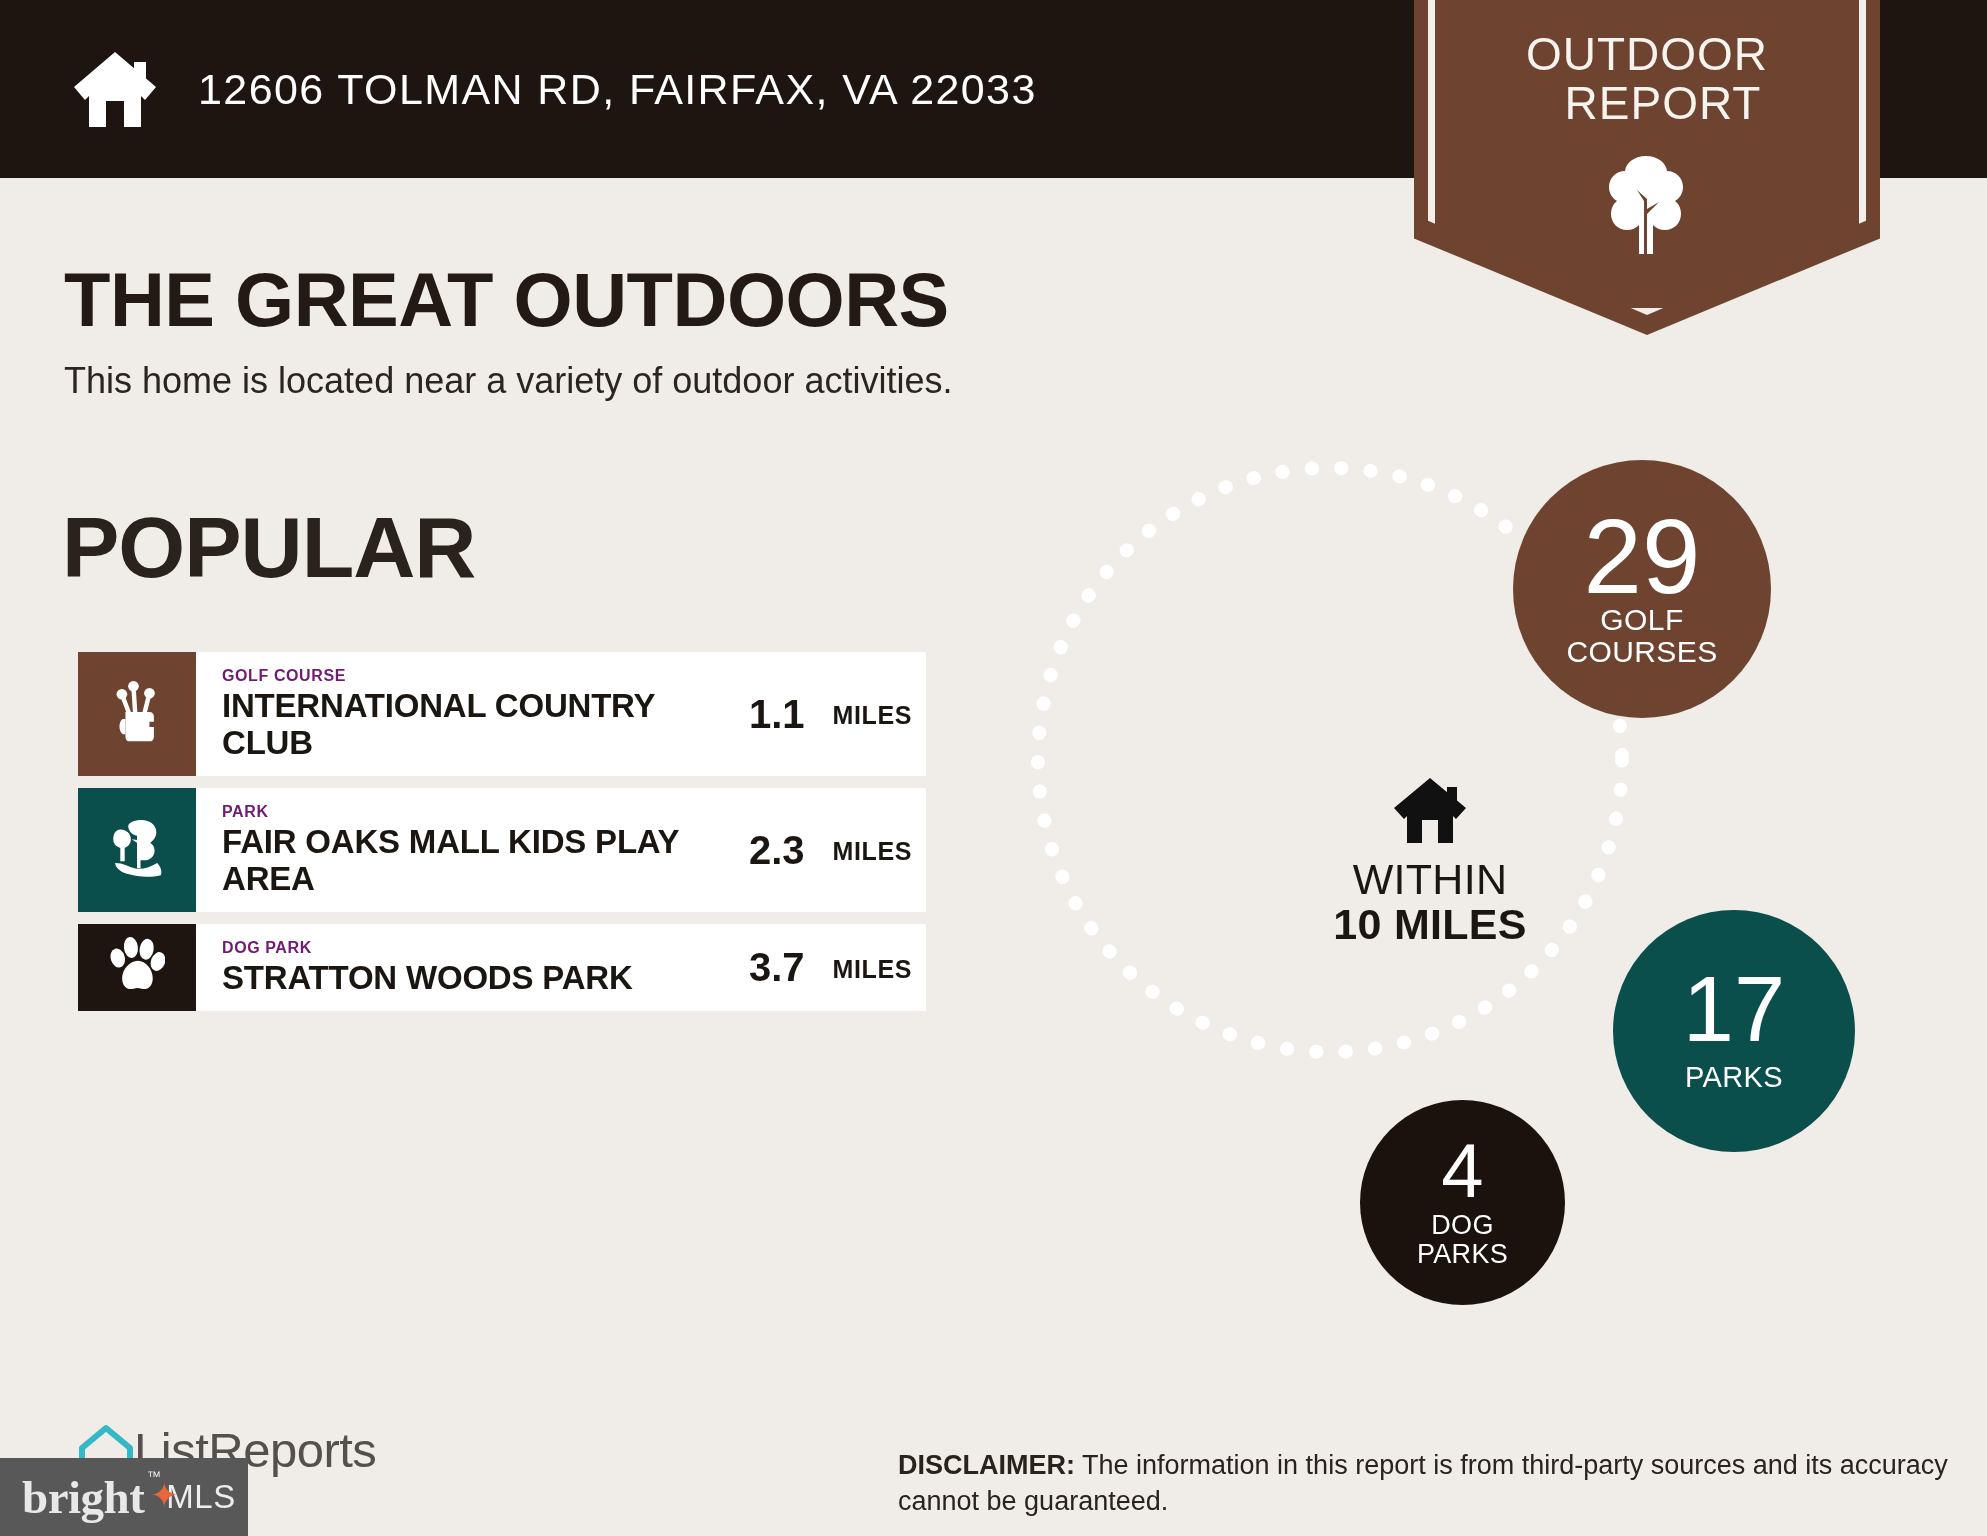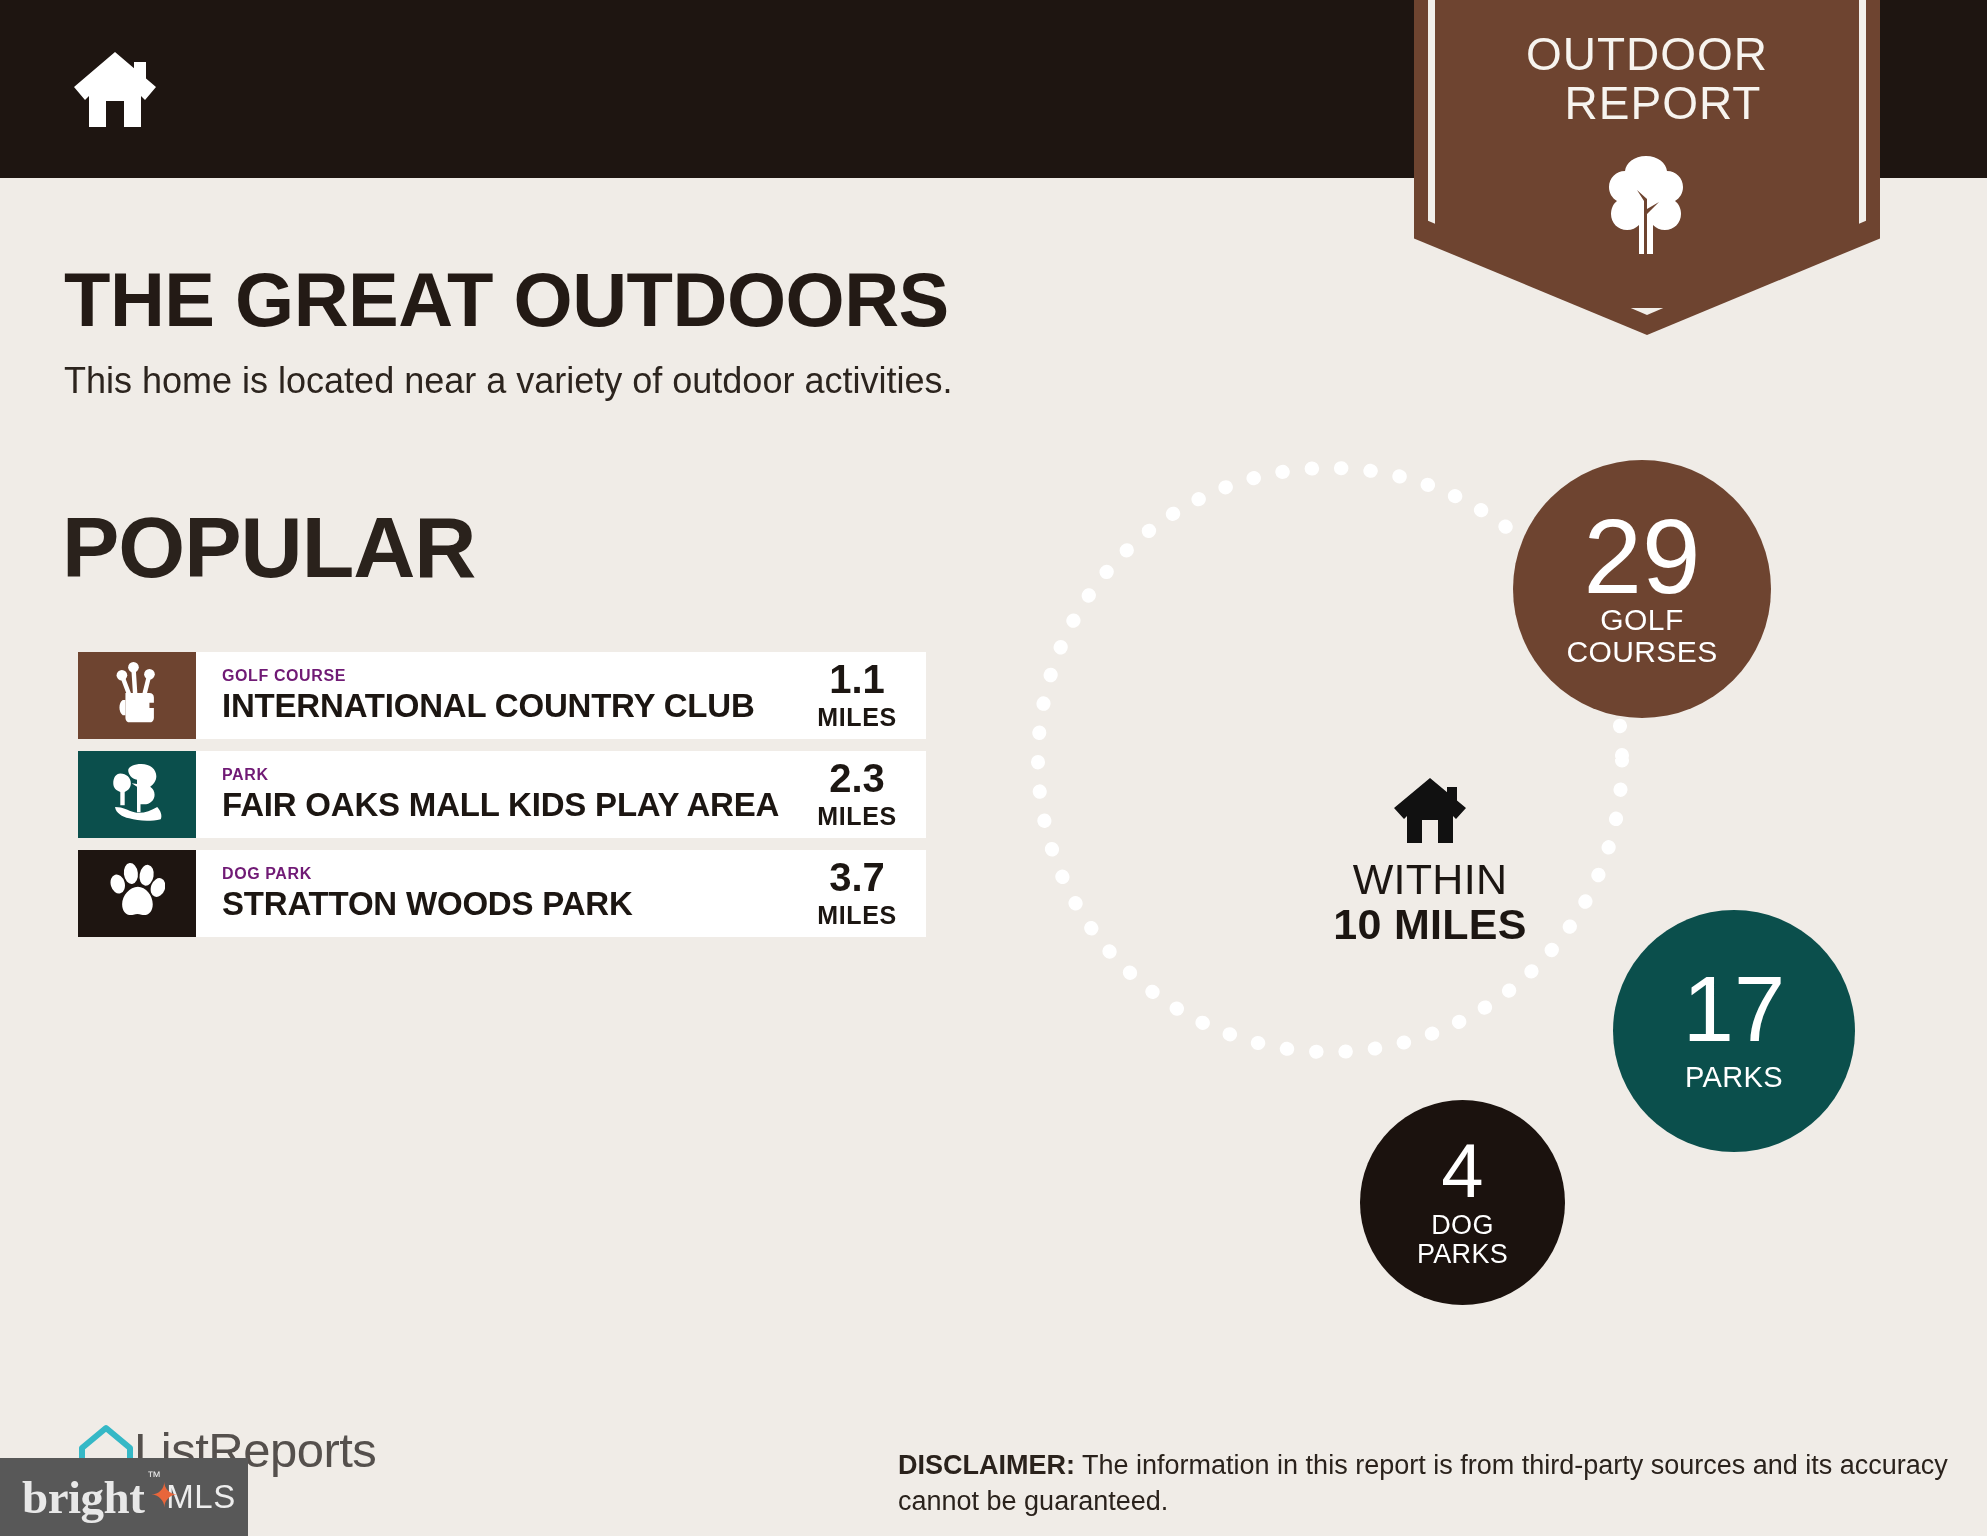--- a/index.html
+++ b/index.html
@@ -95,22 +95,23 @@
   .poi-category{
     font-size:16px; font-weight:700; letter-spacing:0.6px; color:#701a75;
     line-height:1.25;
   }
   .poi-name{
     font-size:33px; font-weight:700; letter-spacing:-0.2px; color:#1C1612;
     line-height:1.12; margin-top:2px;
   }
   .poi-dist{
     flex:0 0 124px;
-    display:flex; flex-direction:column; align-items:center; justify-content:center;
+    display:flex; flex-direction:row; align-items:center; 
     padding-right:14px;
+    gap:28px;
   }
   .poi-dist-value{ font-size:40px; font-weight:700; color:#1C1612; line-height:1; }
   .poi-dist-unit { font-size:25px; font-weight:700; color:#1C1612; letter-spacing:0.6px; margin-top:4px;}
 
   
   #infographic{
     position:absolute; left:1020px; top:420px; width:620px; height:680px;
   }
   #dotted-ring{ position:absolute; left:0; top:0; width:620px; height:680px; }
 
@@ -200,20 +201,21 @@
 </head>
 <body>
 
 <div id="header-bar">
   <span id="home-icon">
     <svg viewBox="0 0 86 80" width="86" height="80" aria-hidden="true">
       <path d="M43 3 L84 38 L73 51 L69 47 L69 78 L52 78 L52 52 L34 52 L34 78 L17 78 L17 47 L13 51 L2 38 Z" fill="#FFFFFF"></path>
       <rect x="62" y="13" width="12" height="20" fill="#FFFFFF"></rect>
     </svg>
   </span>
+  <span id="header-address">12606 TOLMAN RD, FAIRFAX, VA 22033</span>
 </div>
 
 <div id="badge"></div>
 <div id="badge-inner"></div>
 <div id="badge-title">
   <span id="badge-line1">OUTDOOR</span>
   <span id="badge-line2">REPORT</span>
 </div>
 <span id="tree-icon">
   <svg viewBox="0 0 100 105" width="100" height="105" aria-hidden="true">

